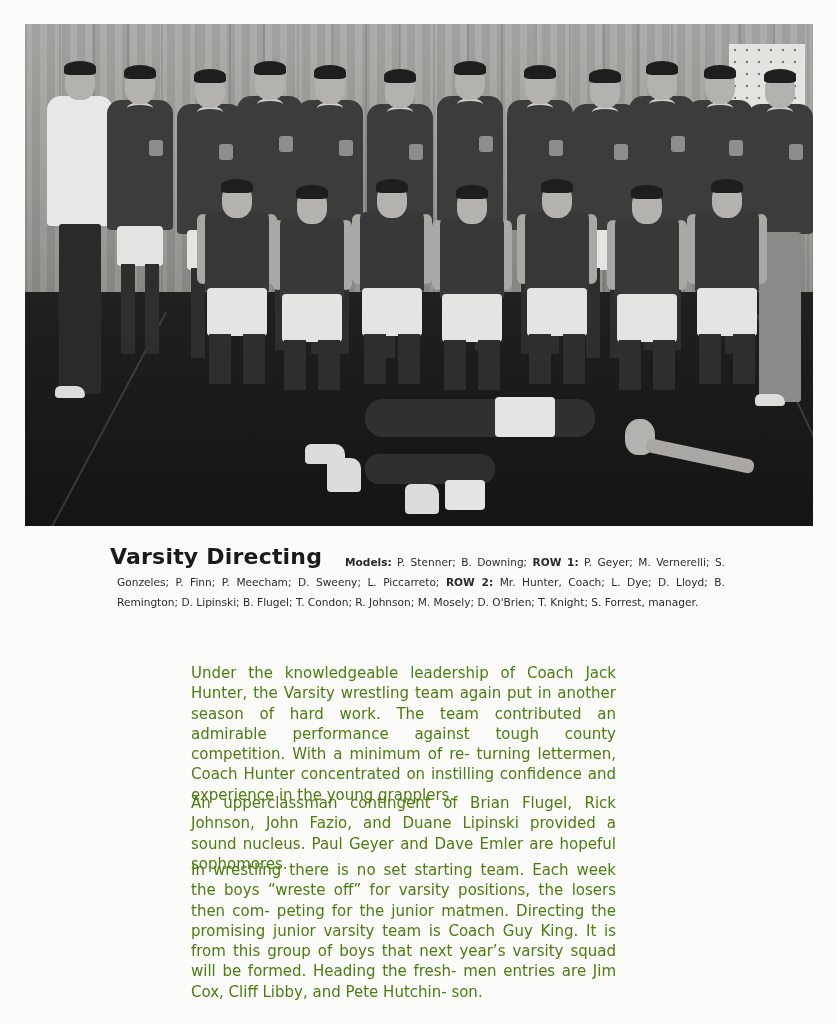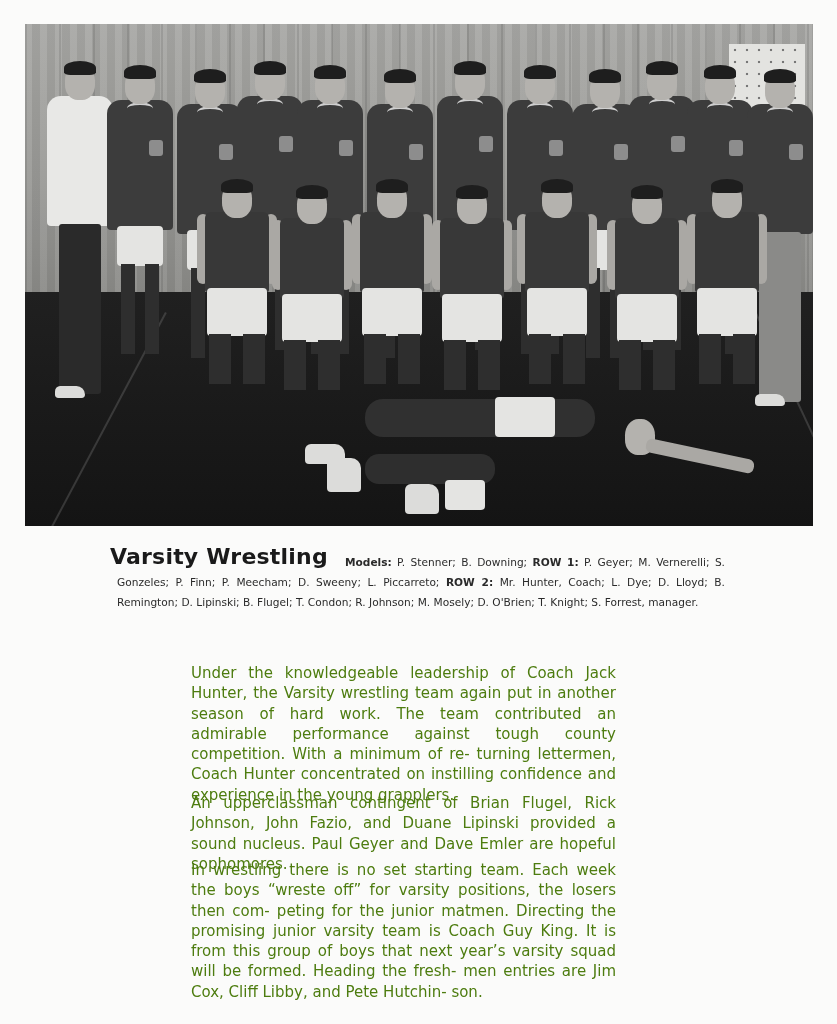--- a/index.html
+++ b/index.html
@@ -311,18 +311,18 @@
       <div class="person" style="left:280px; top:390px; width:200px; height:110px;">
         <div class="shoe" style="top:30px; left:0px; width:40px; height:20px;"></div>
         <div class="shoe" style="top:44px; left:22px; width:34px; height:34px;"></div>
         <div class="shoe" style="top:70px; left:100px; width:34px; height:30px;"></div>
         <div class="legs-dark" style="top:40px; left:60px; width:130px; height:30px; border-radius:14px;"></div>
         <div class="shorts-white" style="top:66px; left:140px; width:40px; height:30px;"></div>
       </div>
     </div>
 </div>
 
-<div class="caption-title">Varsity Wrestling</div>
+<div class="caption-title">Varsity Directing</div>
 <div class="caption-text" id="caption-text"><span class="lead-space"></span><b>Models:</b><span> P. Stenner; B. Downing; </span><b>ROW 1:</b><span> P. Geyer; M. Vernerelli; S. Gonzeles; P. Finn; P. Meecham; D. Sweeny; L. Piccarreto; </span><b>ROW 2:</b><span> Mr. Hunter, Coach; L. Dye; D. Lloyd; B. Remington; D. Lipinski; B. Flugel; T. Condon; R. Johnson; M. Mosely; D. O'Brien; T. Knight; S. Forrest, manager.</span></div>
 
 <p class="body-text" id="p1" style="margin:0">Under the knowledgeable leadership of Coach Jack Hunter, the Varsity wrestling team again put in another season of hard work. The team contributed an admirable performance against tough county competition. With a minimum of re- turning lettermen, Coach Hunter concentrated on instilling confidence and experience in the young grapplers.</p>
 <p class="body-text" id="p2" style="margin:0">An upperclassman contingent of Brian Flugel, Rick Johnson, John Fazio, and Duane Lipinski provided a sound nucleus. Paul Geyer and Dave Emler are hopeful sophomores.</p>
 <p class="body-text" id="p3" style="margin:0">In wrestling there is no set starting team. Each week the boys “wreste off” for varsity positions, the losers then com- peting for the junior matmen. Directing the promising junior varsity team is Coach Guy King. It is from this group of boys that next year’s varsity squad will be formed. Heading the fresh- men entries are Jim Cox, Cliff Libby, and Pete Hutchin- son.</p>
 
 </body></html>

